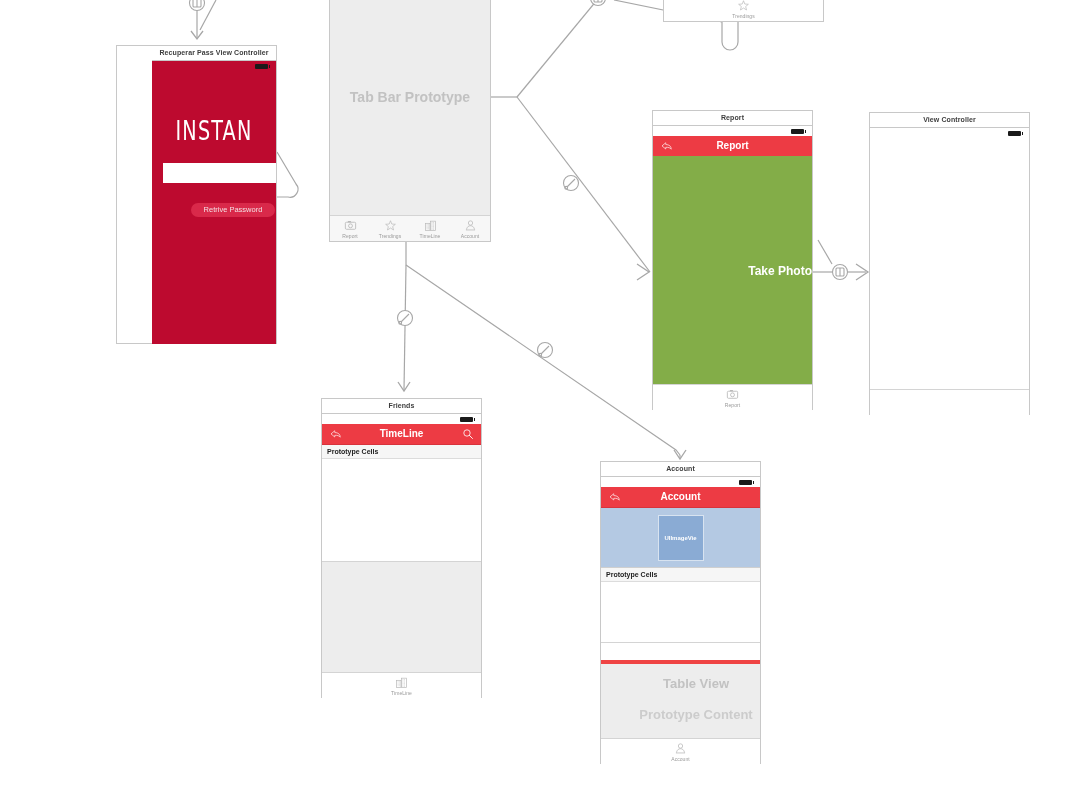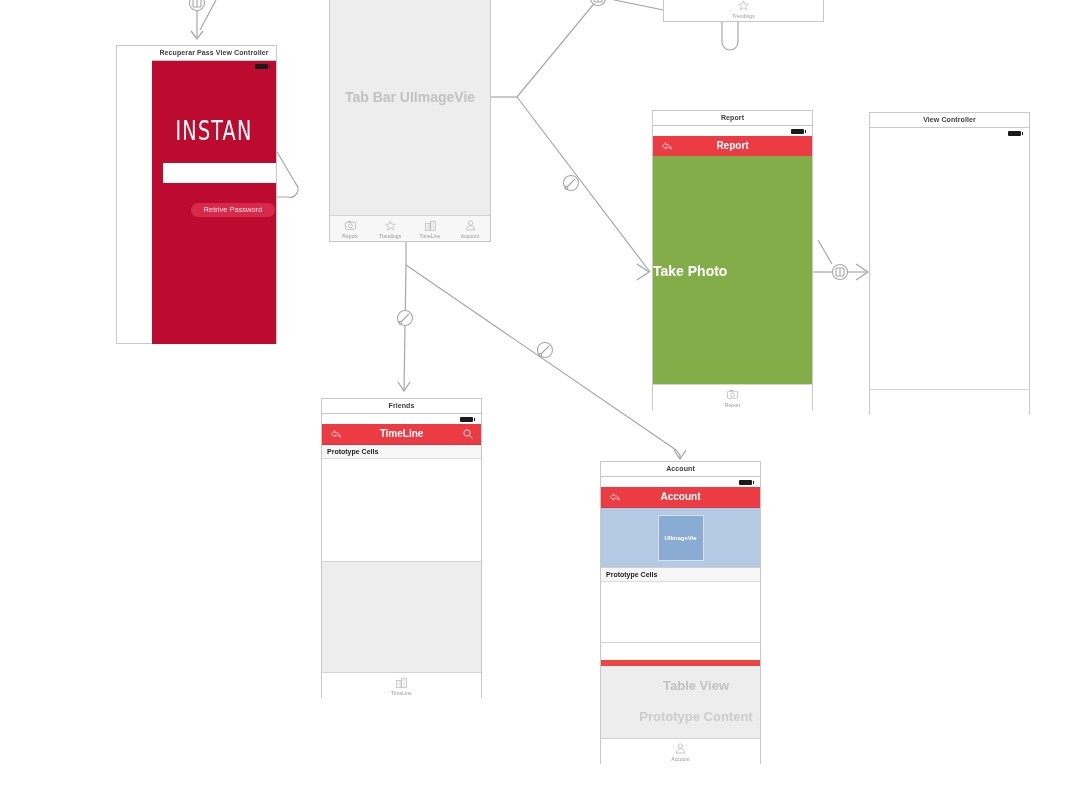--- a/index.html
+++ b/index.html
@@ -202,23 +202,23 @@
     left: 0; right: 0;
     top: 30px;
     bottom: 25px;
     background: #83ad48;
   }
   .green-label {
     position: absolute;
     left: 0; right: 0;
     top: 50%;
     transform: translateY(-50%);
-    text-align: left;
+    text-align: right;
     color: #ffffff;
-    font-size: 14px;
+    font-size: 12px;
     font-weight: bold;
   }
 
   
   #scene-viewcontroller { left: 869px; top: 112px; width: 161px; height: 303px; }
   .vc-bottom-sep {
     position: absolute;
     left: 0; right: 0;
     bottom: 25px;
     height: 1px;
@@ -272,21 +272,21 @@
     justify-content: center;
     overflow: hidden;
     white-space: nowrap;
   }
   .tableview-placeholder {
     position: absolute;
     left: 0; right: 0;
     top: 183px;
     bottom: 25px;
     background: #ededed;
-    border-top: 6px solid #ef4444;
+    border-top: 4px solid #ef4444;
     padding-left: 31px;
   }
   .tv-title {
     text-align: center;
     margin-top: 12px;
     color: #c2c2c2;
     font-size: 13px;
     font-weight: bold;
   }
   .tv-sub {
@@ -419,21 +419,21 @@
         <div class="battery"></div>
       </div>
       <div class="login-title">INSTAN</div>
       <div class="login-field" title=""></div>
       <div class="login-button">Retrive Password</div>
     </div>
   </div>
 
   <div class="scene" id="scene-tabbarvc">
     <div class="scene-body">
-      <div class="placeholder-title">Tab Bar UIImageVie</div>
+      <div class="placeholder-title">Tab Bar Prototype</div>
 
       <div class="tabbar">
         <div class="tab-item">
           <svg class="tab-icon" viewBox="0 0 24 24">
             <rect x="2.5" y="6" width="19" height="13" rx="2" fill="none" stroke="#b9b9b9" stroke-width="1.6"></rect>
             <circle cx="12" cy="12.6" r="3.6" fill="none" stroke="#b9b9b9" stroke-width="1.6"></circle>
             <rect x="7" y="3.6" width="6" height="2.6" rx="1" fill="#b9b9b9"></rect>
           </svg>
           <div class="tab-label">Report</div>
         </div>

